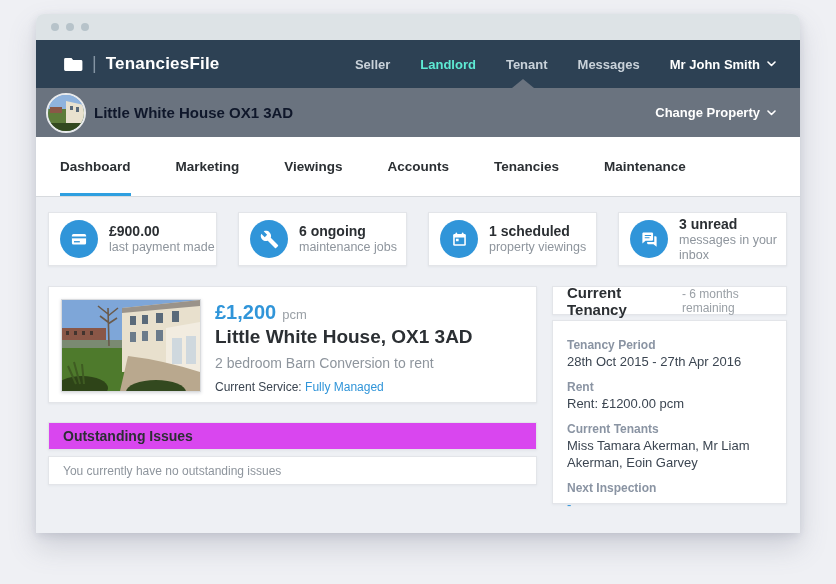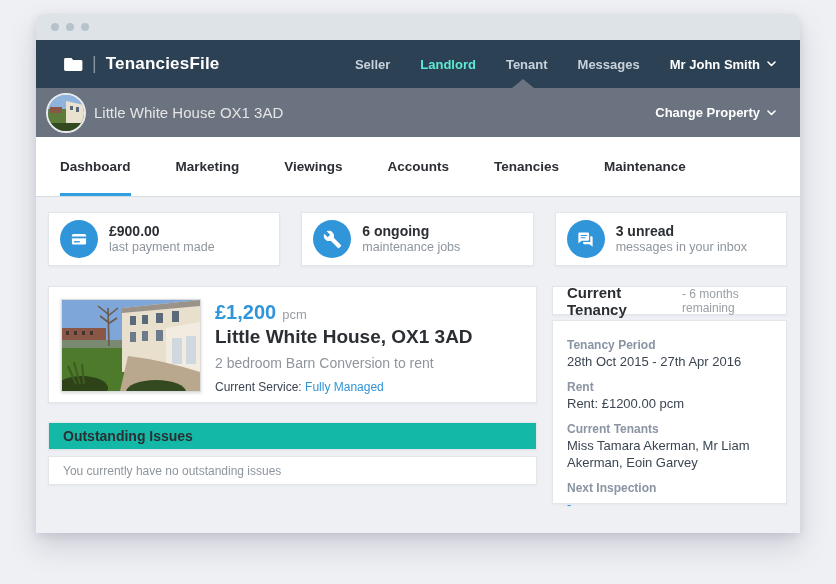--- a/index.html
+++ b/index.html
@@ -25,21 +25,21 @@
   .top-nav-item.active { color:#5eead4; }
   .user-menu { display:flex; align-items:center; gap:7px; color:#fff; font-size:13px; font-weight:700; cursor:pointer; }
   
   .property-bar { height:49px; background:#6a737f; display:flex; align-items:center;
     padding:0 24px 0 10px; position:relative; flex:0 0 auto; }
   .pointer-up { position:absolute; top:-9px; left:476px; width:0; height:0;
     border-left:11px solid transparent; border-right:11px solid transparent;
     border-bottom:9px solid #6a737f; }
   .avatar { width:40px; height:40px; border-radius:50%; border:2px solid #e8eaec; overflow:hidden;
     flex:0 0 auto; background:#7aa3d4; }
-  .property-title { color:#e5e5e5; font-size:15px; font-weight:400; margin-left:8px; }
+  .property-title { color:#0f172a; font-size:15px; font-weight:700; margin-left:8px; }
   .change-property { margin-left:auto; display:flex; align-items:center; gap:7px;
     color:#fff; font-size:13px; font-weight:700; cursor:pointer; }
   
   .tab-bar { height:60px; background:#fff; border-bottom:1px solid #d7dade;
     display:flex; align-items:stretch; padding-left:24px; gap:45px; flex:0 0 auto; }
   .tab { display:flex; align-items:center; font-size:13.5px; font-weight:700; color:#2b2f33;
     border-bottom:3px solid transparent; padding-top:2px; cursor:pointer; }
   .tab.active { border-bottom-color:#2e9fe0; }
   
   .content { flex:1; background:#eef0f4; padding:15px 13px 0 12px; }
@@ -62,21 +62,21 @@
   .listing-info { padding-top:2px; }
   .price-line { display:flex; align-items:baseline; gap:6px; }
   .price { font-size:20px; font-weight:700; color:#3095d9; }
   .price-unit { font-size:13px; color:#9aa0a6; }
   .listing-title { font-size:19px; font-weight:700; color:#2b2f33; margin-top:2px; }
   .listing-subtitle { font-size:14px; color:#8e959d; margin-top:7px; }
   .service-line { font-size:12px; margin-top:9px; }
   .service-label { font-weight:400; color:#3b4551; }
   .service-value { color:#3095d9; cursor:pointer; }
   
-  .issues-header { margin-top:19px; height:28px; background:#14b8a6; border:1px solid #e3e5e9;
+  .issues-header { margin-top:19px; height:28px; background:#d946ef; border:1px solid #e3e5e9;
     display:flex; align-items:center; padding-left:14px;
     font-size:14px; font-weight:700; color:#2b2f33; box-shadow:0 1px 2px rgba(120,125,140,.08); }
   .issues-body { margin-top:6px; height:29px; background:#fff; border:1px solid #e3e5e9;
     display:flex; align-items:center; padding-left:14px;
     font-size:12px; color:#8e959d; box-shadow:0 1px 2px rgba(120,125,140,.08); }
   
   .tenancy-header { height:29px; background:#fff; border:1px solid #e3e5e9;
     display:flex; align-items:center; padding-left:14px; gap:6px;
     box-shadow:0 1px 2px rgba(120,125,140,.08); }
   .tenancy-title { font-size:15px; font-weight:700; color:#2b2f33; }
@@ -177,20 +177,35 @@
       </div>
       <div class="stat-card">
         <span class="stat-icon">
           <svg width="19" height="19" viewBox="0 0 24 24">
               <path fill="#ffffff" d="M22.7 19l-9.1-9.1c.9-2.3.4-5-1.5-6.9-2-2-5-2.4-7.4-1.3L9 6 6 9 1.6 4.7C.4 7.1.9 10.1 2.9 12.1c1.9 1.9 4.6 2.4 6.9 1.5l9.1 9.1c.4.4 1 .4 1.4 0l2.3-2.3c.5-.4.5-1.1.1-1.4z"></path>
             </svg>
         </span>
         <span>
           <div class="stat-value">6 ongoing</div>
           <div class="stat-label">maintenance jobs</div>
+        </span>
+      </div>
+      <div class="stat-card">
+        <span class="stat-icon">
+          <svg width="19" height="19" viewBox="0 0 24 24">
+            <rect x="4" y="5" width="16" height="15" rx="1.6" fill="#ffffff"></rect>
+            <rect x="7" y="3" width="2" height="4" rx="1" fill="#ffffff"></rect>
+            <rect x="15" y="3" width="2" height="4" rx="1" fill="#ffffff"></rect>
+            <rect x="6" y="9.5" width="12" height="8.5" fill="#3095d9"></rect>
+            <rect x="7.5" y="11" width="3.4" height="3.2" fill="#ffffff"></rect>
+          </svg>
+        </span>
+        <span>
+          <div class="stat-value">1 scheduled</div>
+          <div class="stat-label">property viewings</div>
         </span>
       </div>
       <div class="stat-card">
         <span class="stat-icon">
           <svg width="19" height="19" viewBox="0 0 24 24">
             <path fill="#ffffff" d="M4 3h11a1.5 1.5 0 0 1 1.5 1.5V12A1.5 1.5 0 0 1 15 13.5H7l-4 3.5V4.5A1.5 1.5 0 0 1 4 3z"></path>
             <path fill="#3095d9" d="M6 6.2h8v1.4H6zM6 9h6v1.4H6z"></path>
             <path fill="#ffffff" d="M19.5 8H18v7H9v1.5A1.5 1.5 0 0 0 10.5 18H17l4 3.3V9.5A1.5 1.5 0 0 0 19.5 8z"></path>
           </svg>
         </span>

